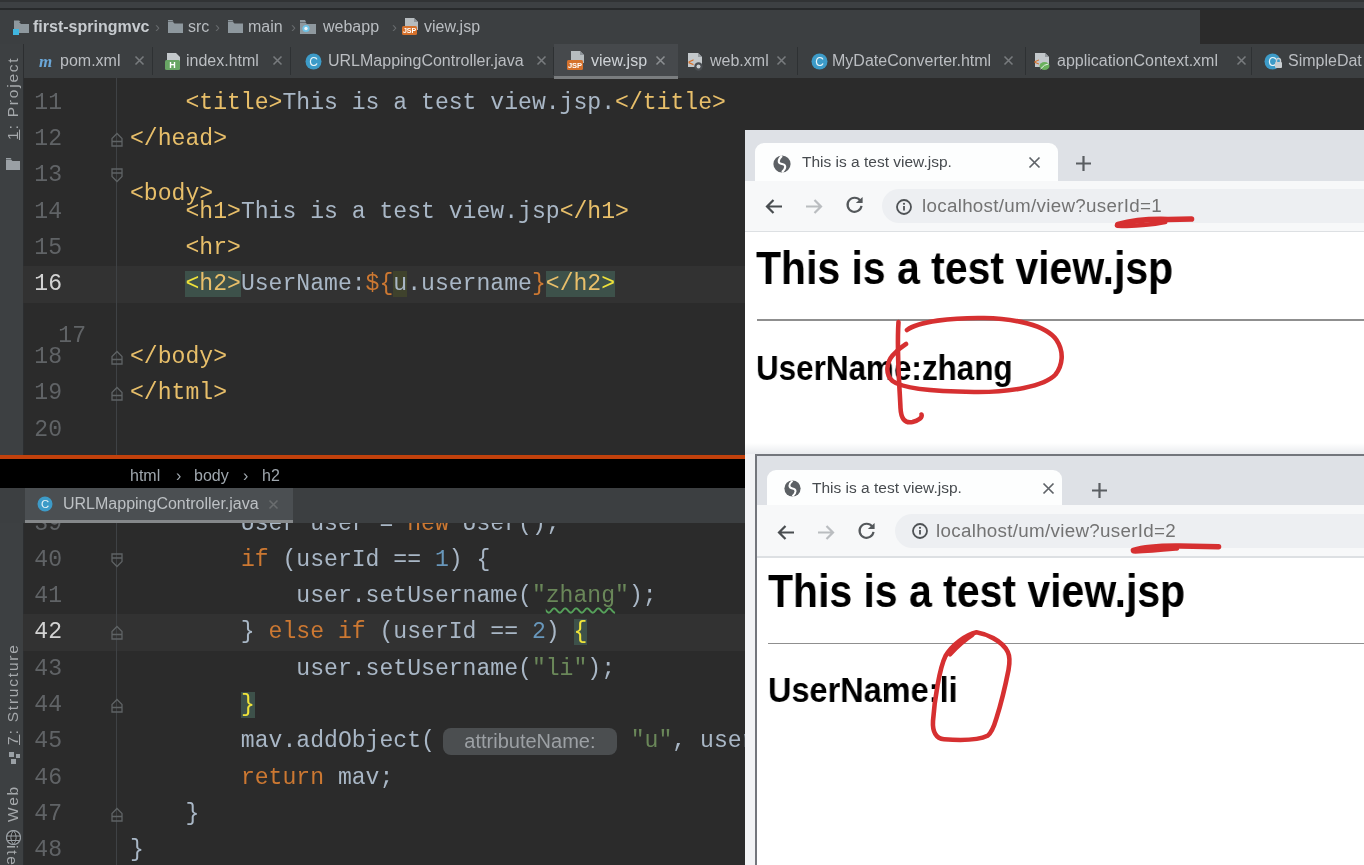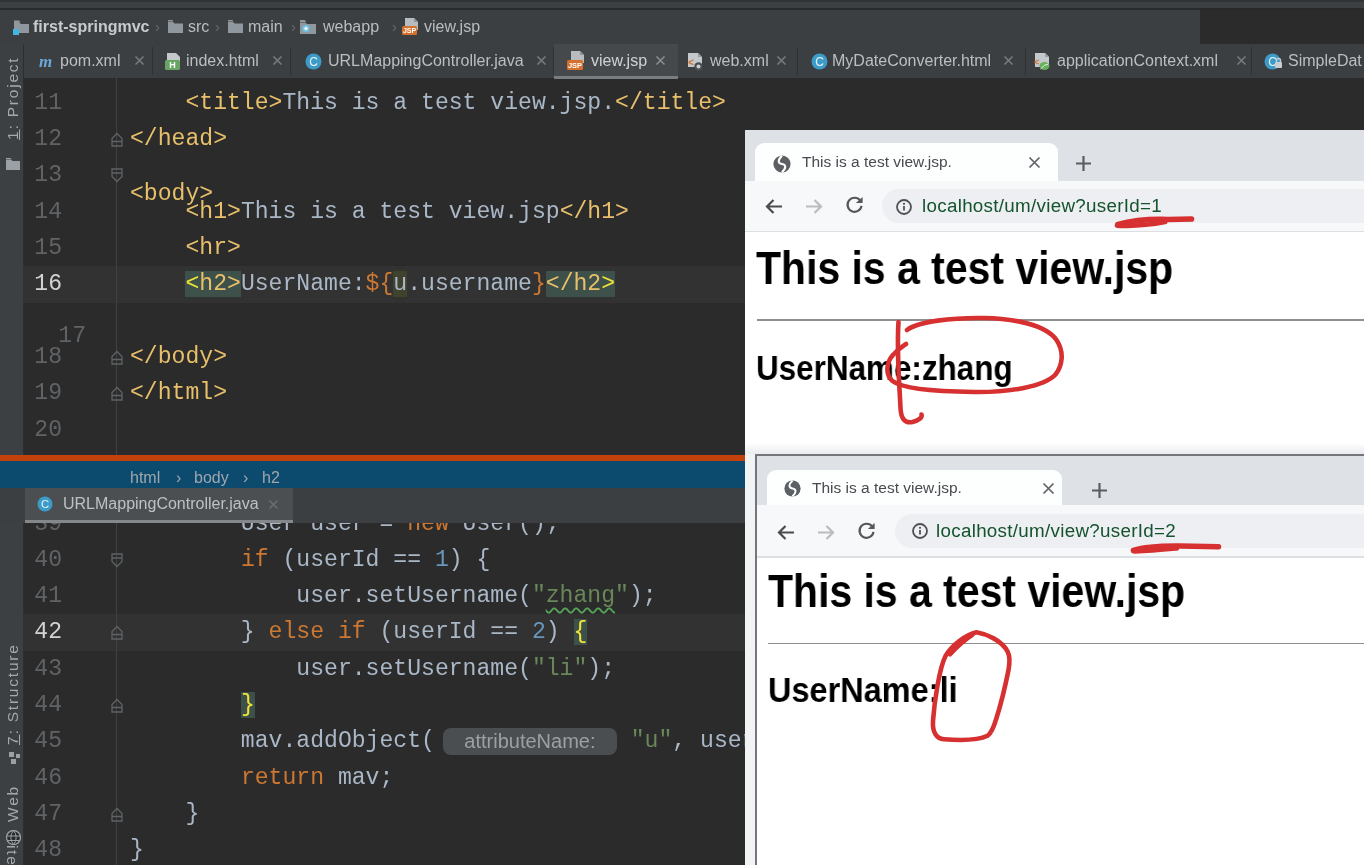--- a/index.html
+++ b/index.html
@@ -36,33 +36,33 @@
   .bri{color:#efe33a;}
   .mt{background:#3d514a;}
   .mo{background:#3f422c;}
   .wavy{text-decoration:underline;text-decoration-style:wavy;text-decoration-color:#55a15a;
         text-decoration-thickness:1.6px;text-underline-offset:5px;}
   .hint{display:inline-block;background:#4b4e50;color:#9ca0a4;border-radius:8px;
         font-family:"Liberation Sans",sans-serif;font-size:20px;line-height:27px;height:27px;
         width:174px;text-align:center;margin-left:8px;vertical-align:middle;}
   .fold{position:absolute;left:110px;width:14px;height:15px;}
   
-  #bc2{left:0;top:455px;width:785px;height:33px;background:#0c4a6e;border-top:6px solid #c2410c;}
+  #bc2{left:0;top:455px;width:785px;height:33px;background:#000000;border-top:4px solid #c2410c;}
   .bc2i{position:absolute;top:0;height:33px;line-height:33px;font-size:16px;color:#9fa7ae;}
   
   #p2tabrow{left:0;top:488px;width:745px;height:35px;background:#3c3f41;}
   #p2tab{position:absolute;left:25px;top:0px;width:268px;height:32px;background:#4b4f52;}
   #p2under{position:absolute;left:25px;top:32px;width:268px;height:3px;background:#85888a;}
   
   .cw-tabstrip{background:#dee1e6;}
   .cw-tab{position:absolute;background:#fdfefe;border-radius:9px 9px 0 0;}
   .cw-title{position:absolute;font-size:15.5px;color:#474b4f;white-space:nowrap;}
   .cw-toolbar{position:absolute;background:#f7f8f9;}
   .omni{position:absolute;background:#edeff2;border-radius:17px;}
-  .url{position:absolute;font-size:18.8px;letter-spacing:.3px;color:#14532d;white-space:nowrap;}
+  .url{position:absolute;font-size:18.8px;letter-spacing:.3px;color:#737373;white-space:nowrap;}
   .cw-divider{position:absolute;background:#dde0e3;}
   .bigh{position:absolute;font-weight:bold;color:#000;line-height:1;transform:scaleX(.89);transform-origin:0 0;white-space:nowrap;will-change:transform;}
   .hr{position:absolute;height:1.6px;background:#8f8f8f;}
 </style>
 </head>
 <body>
 <div id="app">
 
   <div class="abs" id="menustrip"></div>
   <div class="abs" id="navbar">

